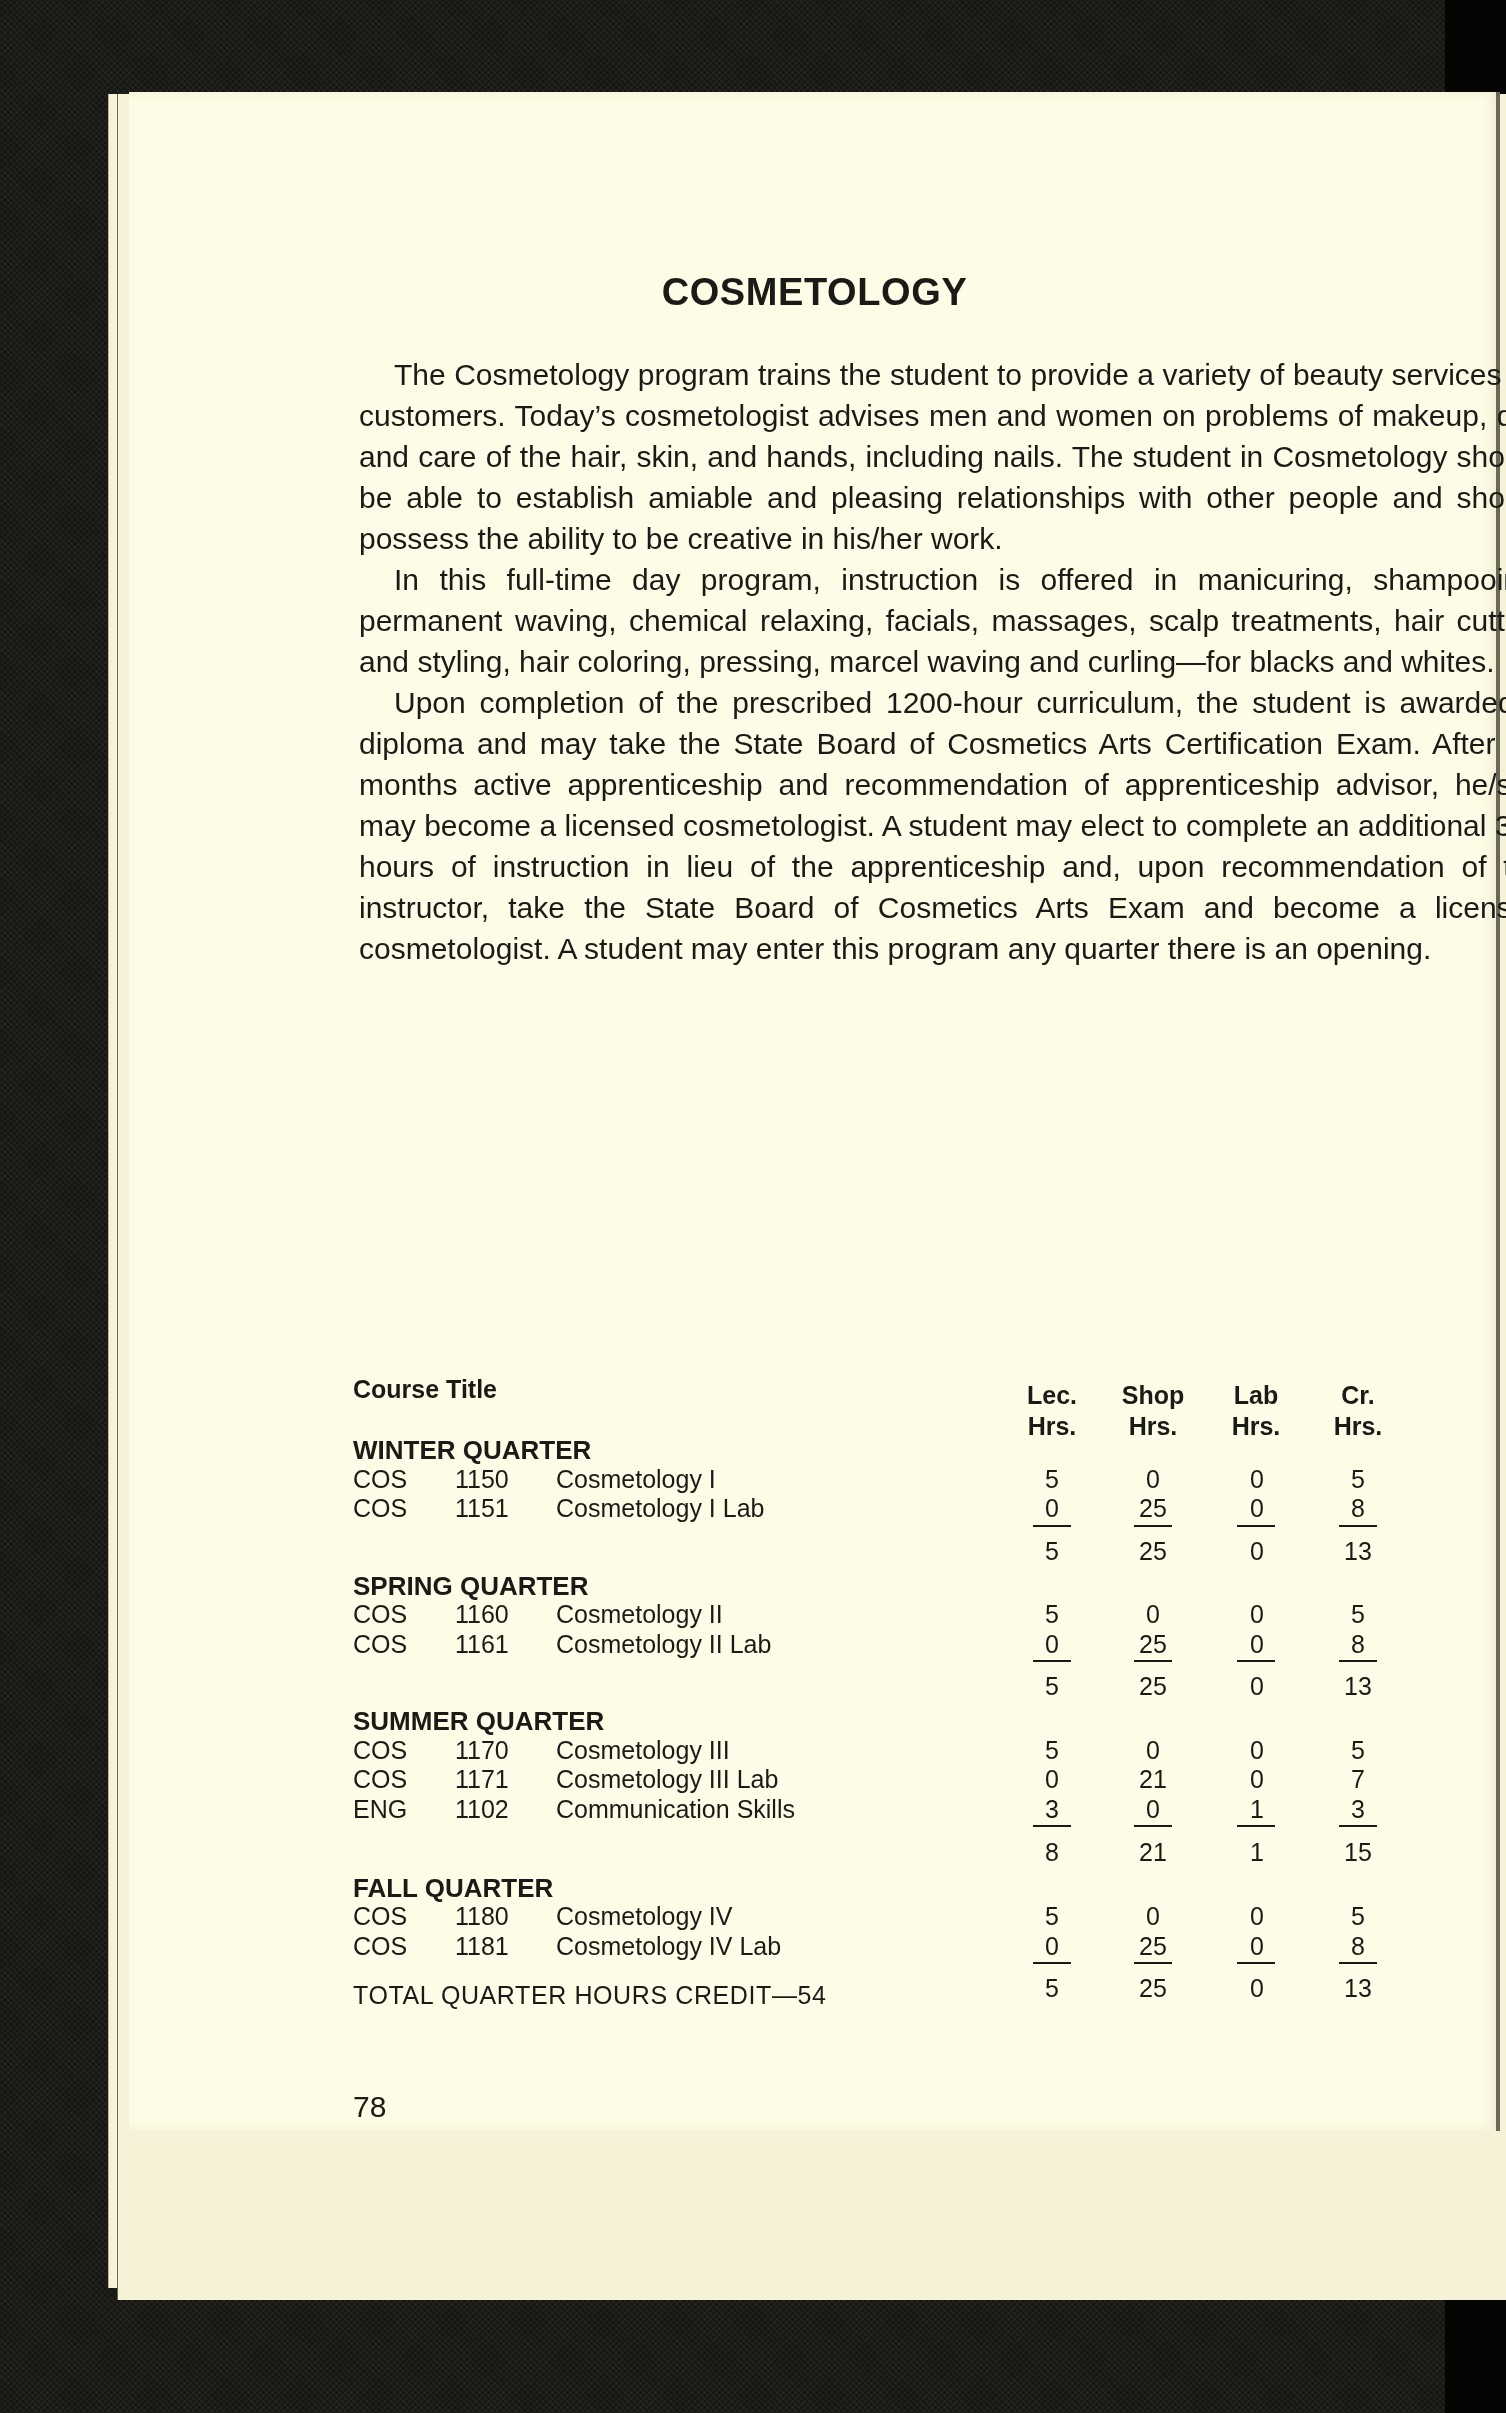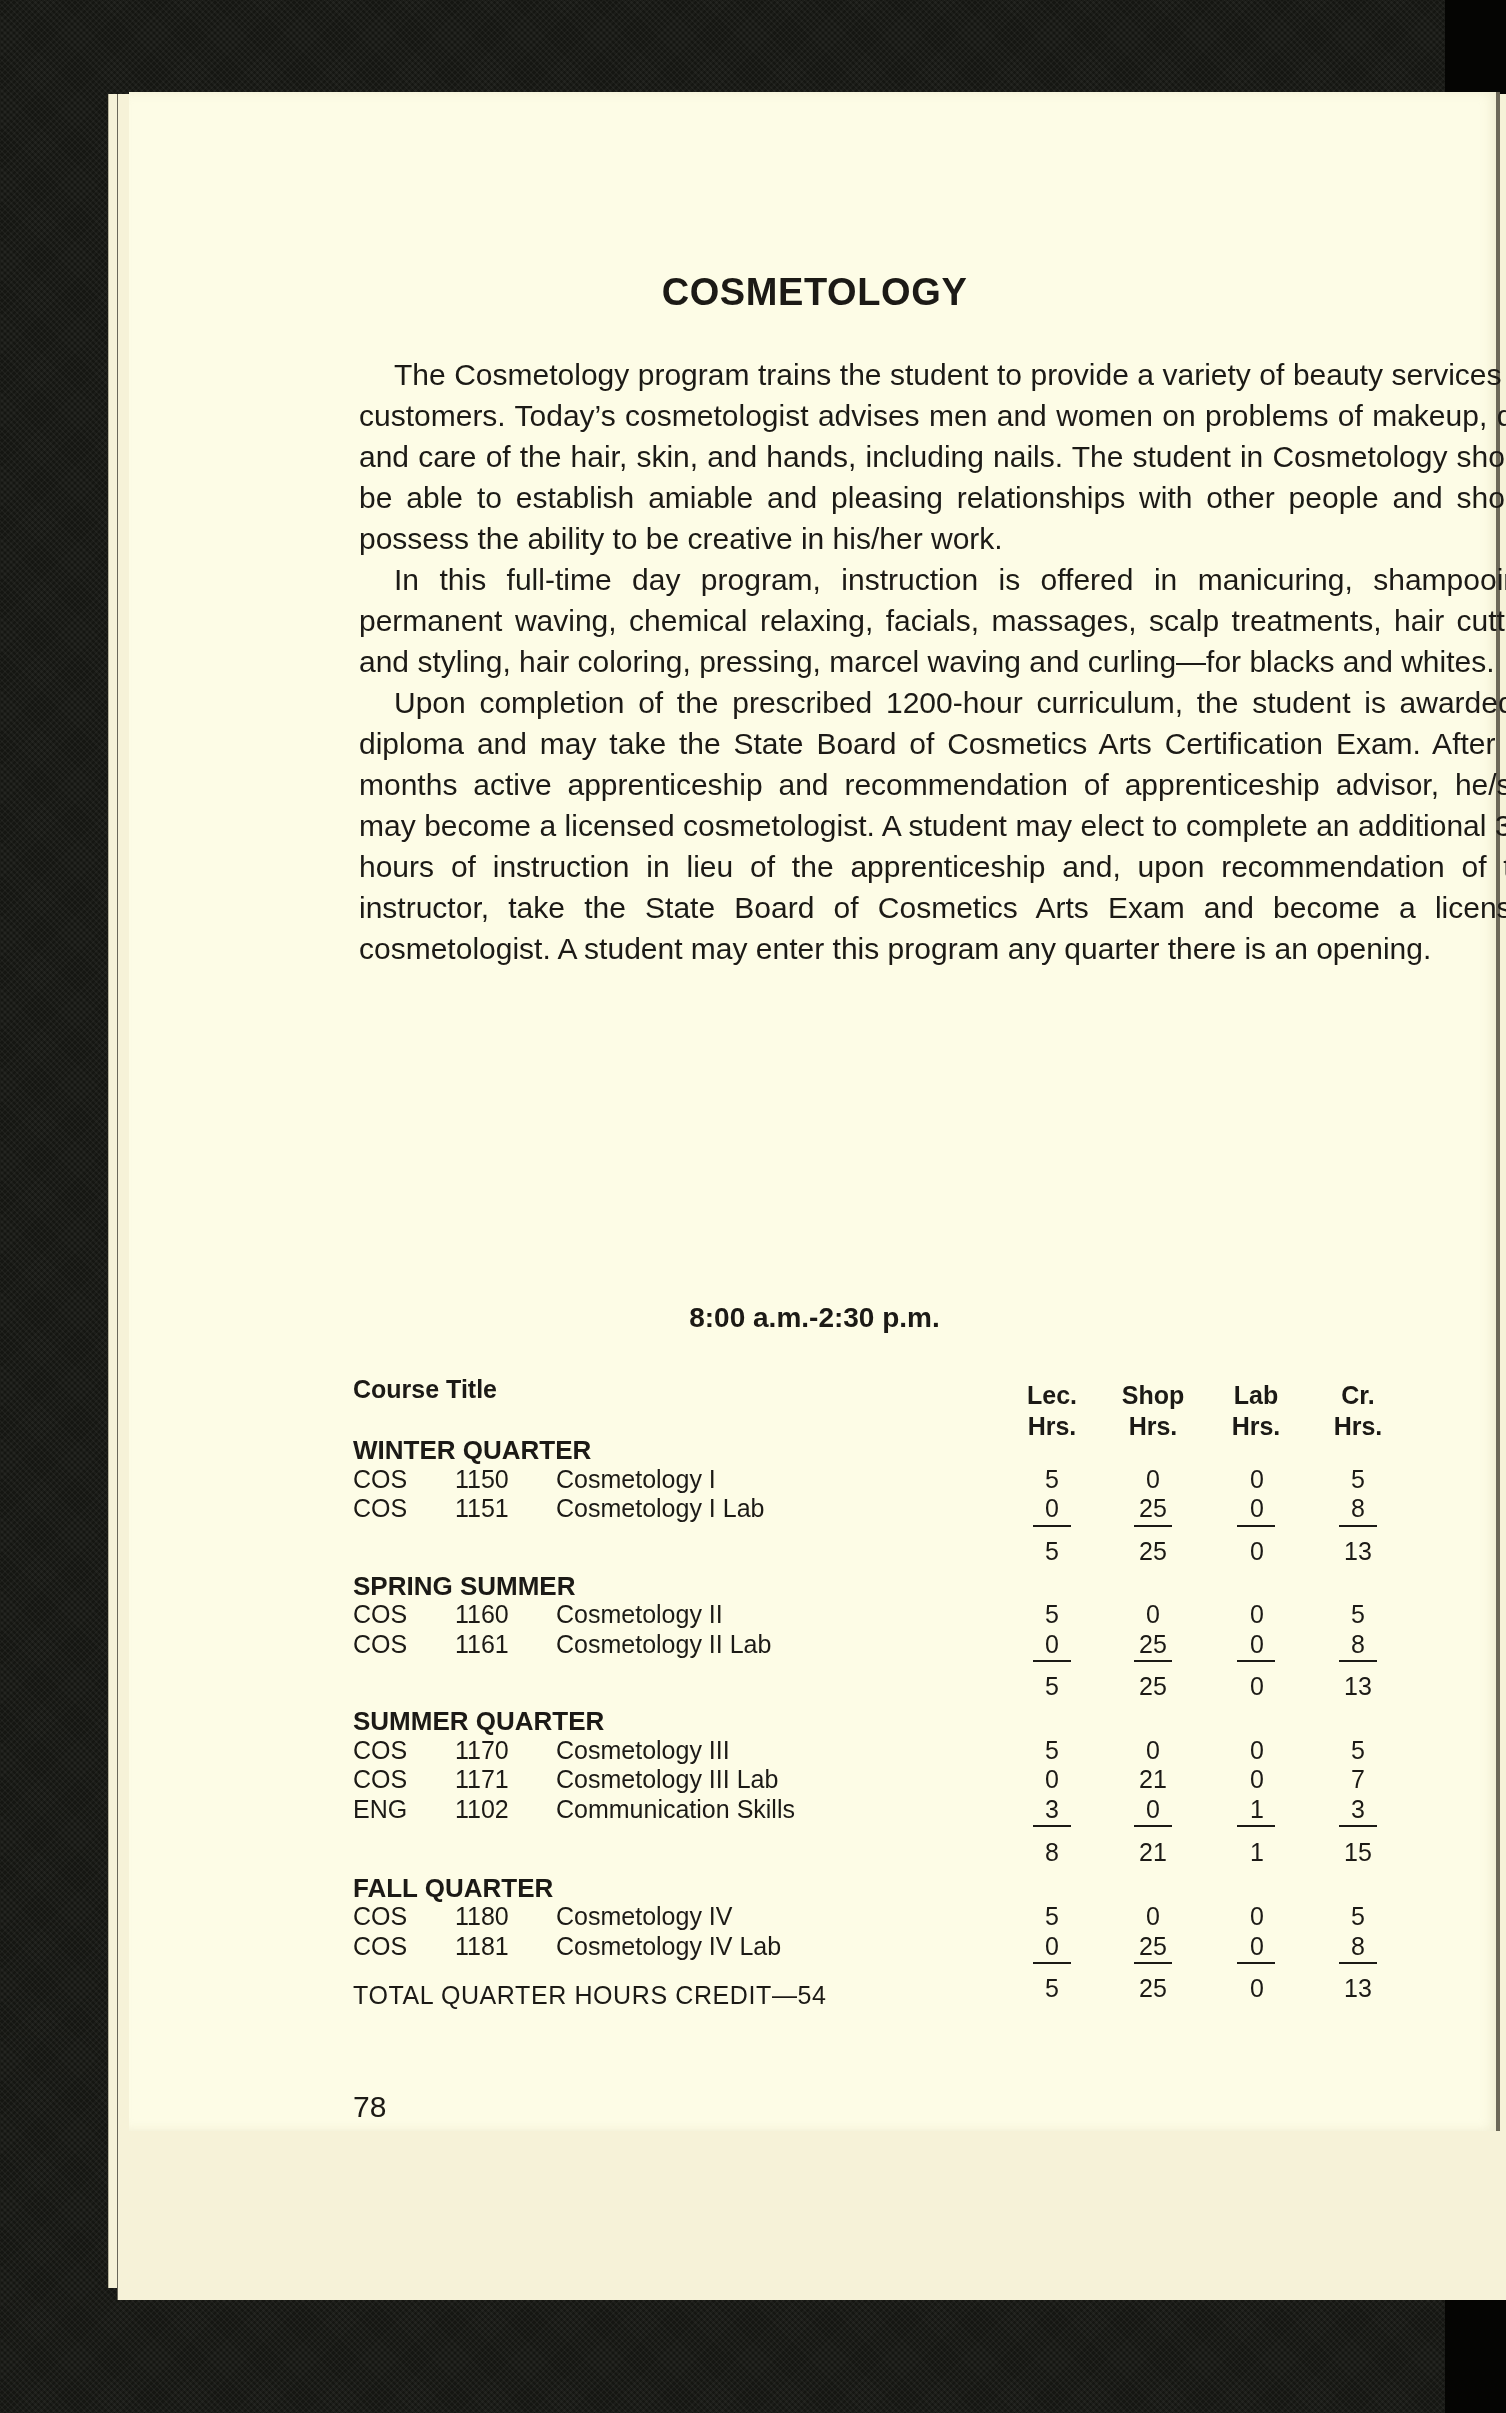--- a/index.html
+++ b/index.html
@@ -54,21 +54,20 @@
   <div class="page-edge-right"></div>
 
   <div class="abs title">COSMETOLOGY</div>
 
   <div class="abs body-text" style="top:262px;">
     <p>The Cosmetology program trains the student to provide a variety of beauty services for customers. Today’s cosmetologist advises men and women on problems of makeup, diet and care of the hair, skin, and hands, including nails. The student in Cosmetology should be able to establish amiable and pleasing relationships with other people and should possess the ability to be creative in his/her work.</p>
     <p>In this full-time day program, instruction is offered in manicuring, shampooing, permanent waving, chemical relaxing, facials, massages, scalp treatments, hair cutting and styling, hair coloring, pressing, marcel waving and curling—for blacks and whites.</p>
     <p>Upon completion of the prescribed 1200-hour curriculum, the student is awarded a diploma and may take the State Board of Cosmetics Arts Certification Exam. After six months active apprenticeship and recommendation of apprenticeship advisor, he/she may become a licensed cosmetologist. A student may elect to complete an additional 300 hours of instruction in lieu of the apprenticeship and, upon recommendation of the instructor, take the State Board of Cosmetics Arts Exam and become a licensed cosmetologist. A student may enter this program any quarter there is an opening.</p>
   </div>
 
-  <div class="abs program-heading" style="top:1210px;">8:00 a.m.-2:30 p.m.</div>
 
   <div class="abs course-title-hdr" style="left:224px; top:1283px;">Course Title</div>
 
   <div id="col-headers">
       <div class="abs colhdr" style="left: 880px; top: 1288px;">
         <div>Lec.</div>
         <div>Hrs.</div>
       </div>
       <div class="abs colhdr" style="left: 981px; top: 1288px;">
         <div>Shop</div>
@@ -104,21 +103,21 @@
       <div class="num" style="left: 1097px; top: 1402px;">0</div>
       <div class="num" style="left: 1198px; top: 1402px;">8</div>
       <div class="rule" style="left: 904px; top: 1433px;"></div>
       <div class="num" style="left: 892px; top: 1445px;">5</div>
       <div class="rule" style="left: 1005px; top: 1433px;"></div>
       <div class="num" style="left: 993px; top: 1445px;">25</div>
       <div class="rule" style="left: 1108px; top: 1433px;"></div>
       <div class="num" style="left: 1097px; top: 1445px;">0</div>
       <div class="rule" style="left: 1210px; top: 1433px;"></div>
       <div class="num" style="left: 1198px; top: 1445px;">13</div>
-      <div class="abs quarter-name" style="left: 224px; top: 1479px;">SPRING SUMMER</div>
+      <div class="abs quarter-name" style="left: 224px; top: 1479px;">SPRING QUARTER</div>
       <div class="row" style="top: 1508px; width: 1109px;">
         <span style="left: 0px;">COS</span>
         <span style="left: 102px; text-align: right;">1160</span>
         <span style="left: 203px;">Cosmetology II</span>
       </div>
       <div class="num" style="left: 892px; top: 1508px;">5</div>
       <div class="num" style="left: 993px; top: 1508px;">0</div>
       <div class="num" style="left: 1097px; top: 1508px;">0</div>
       <div class="num" style="left: 1198px; top: 1508px;">5</div>
       <div class="row" style="top: 1538px; width: 1109px;">

